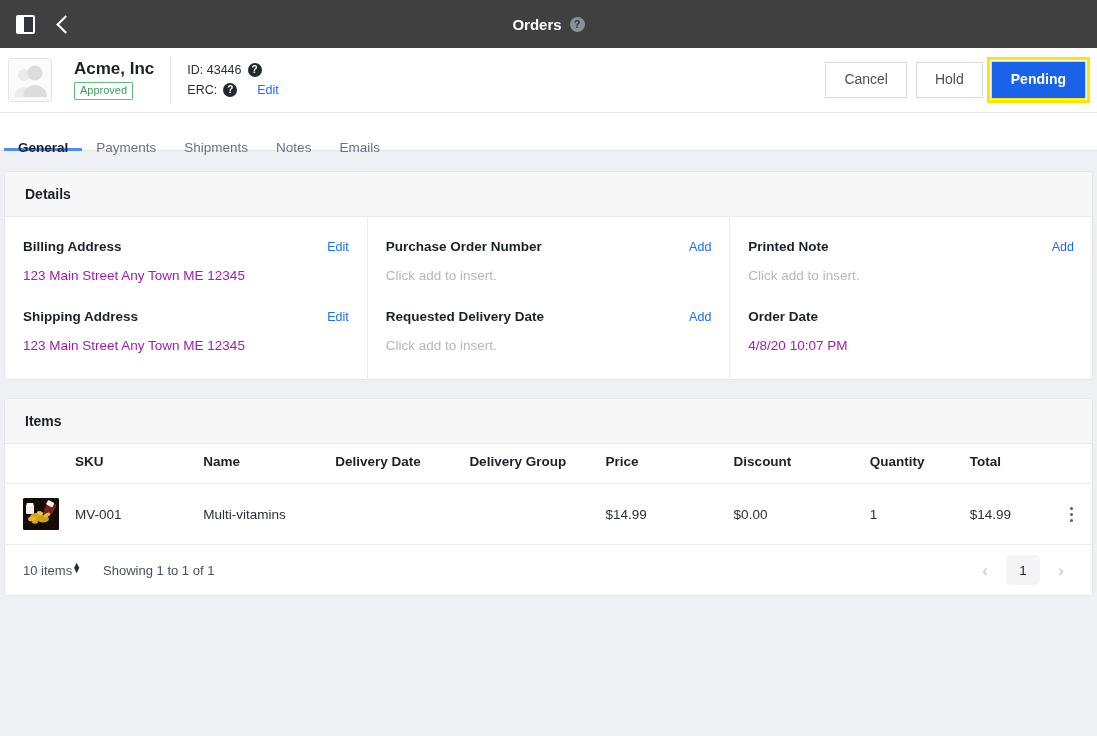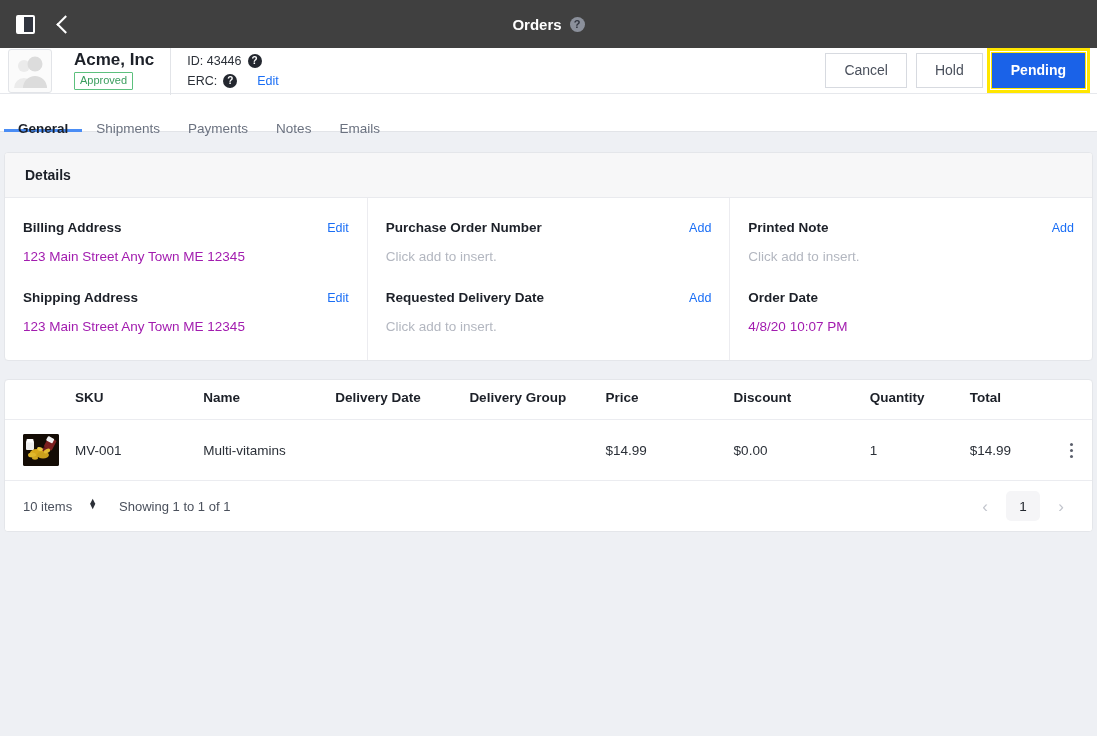--- a/index.html
+++ b/index.html
@@ -43,21 +43,21 @@
     display: inline-flex; align-items: center; justify-content: center;
     width: 15px; height: 15px; border-radius: 50%;
     background: #8b909b; color: #31353f;
     font-size: 11px; font-weight: bold; line-height: 1;
     pointer-events: auto; cursor: pointer;
   }
   .help-icon.dark { background: #23272f; color: #ffffff; width: 14px; height: 14px; font-size: 10px; }
 
   
   .custbar {
-    height: 46px; background: #ffffff;
+    height: 65px; background: #ffffff;
     display: flex; align-items: center;
     padding: 0 12px 0 8px;
     border-bottom: 1px solid #e6e8ec;
   }
   .avatar {
     width: 44px; height: 44px; background: #fbfbfb;
     border: 1px solid #e2e4e8; border-radius: 3px;
     flex: none; position: relative; overflow: hidden;
   }
   .avatar svg { position: absolute; left: 0; top: 0; }
@@ -179,21 +179,21 @@
     align-items: center; cursor: pointer; padding: 2px;
   }
   .kebab i { width: 3px; height: 3px; border-radius: 50%; background: #5b606c; display: block; }
 
   .items-footer {
     display: flex; align-items: center;
     padding: 10px 18px; gap: 22px;
     font-size: 13px; color: #4a505c;
     background: #ffffff;
   }
-  .items-per-page { display: flex; align-items: flex-start; gap: 16px; cursor: pointer; }
+  .items-per-page { display: flex; align-items: flex-start; gap: 0; cursor: pointer; }
   .stepper-arrows { display: flex; flex-direction: column; line-height: 5px; font-size: 9px; color: #2b3038; }
   .pager { margin-left: auto; display: flex; align-items: center; gap: 8px; }
   .pg-arrow {
     width: 26px; height: 26px; display: flex; align-items: center; justify-content: center;
     color: #c2c5cd; cursor: pointer; font-size: 17px; line-height: 1;
   }
   .pg-num {
     min-width: 34px; height: 30px; display: flex; align-items: center; justify-content: center;
     background: #f5f5f7; border-radius: 5px; color: #23272f; font-size: 13.5px; cursor: pointer;
   }
@@ -241,22 +241,22 @@
 
   <div class="actions">
     <button class="btn">Cancel</button>
     <button class="btn">Hold</button>
     <button class="btn btn-primary btn-highlight">Pending</button>
   </div>
 </div>
 
 <div class="tabs">
   <div class="tab active">General</div>
+  <div class="tab">Payments</div>
   <div class="tab">Shipments</div>
-  <div class="tab">Payments</div>
   <div class="tab">Notes</div>
   <div class="tab">Emails</div>
 </div>
 
 <div class="content">
 
   <div class="card">
     <div class="card-head">Details</div>
     <div class="details-grid">
 
@@ -307,20 +307,21 @@
             <span class="det-label">Order Date</span>
           </div>
           <div class="det-value">4/8/20 10:07 PM</div>
         </div>
       </div>
 
     </div>
   </div>
 
   <div class="card">
+    <div class="card-head">Items</div>
 
 
     <table class="items">
       <thead>
         <tr>
           <th class="col-thumb"></th>
           <th class="col-sku">SKU</th>
           <th class="col-name">Name</th>
           <th class="col-ddate">Delivery Date</th>
           <th class="col-dgrp">Delivery Group</th>

